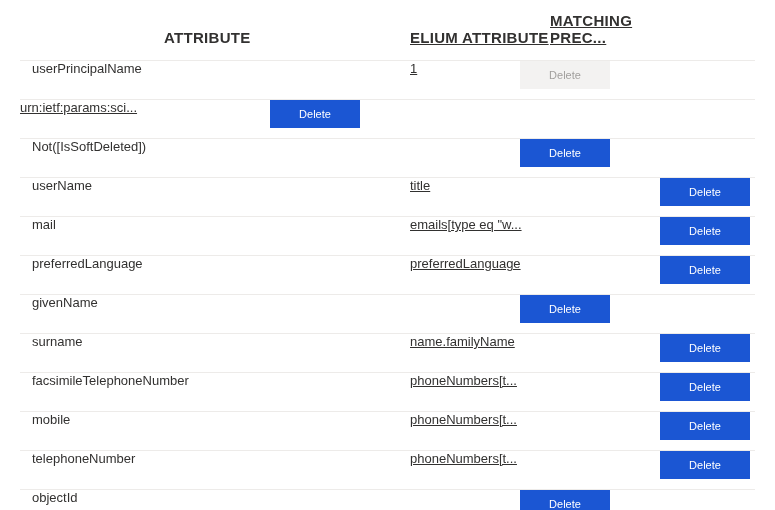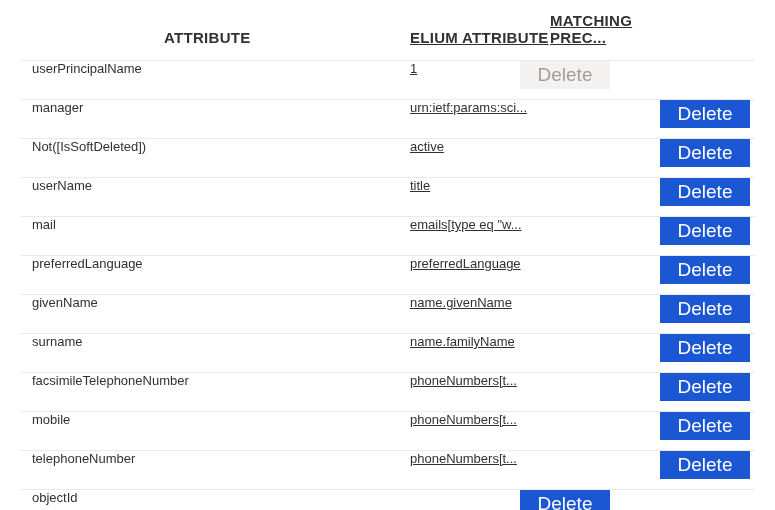--- a/index.html
+++ b/index.html
@@ -60,21 +60,21 @@
       overflow: hidden;
       text-overflow: ellipsis;
       color: #323130;
     }
     .delete-btn {
       width: 90px;
       height: 28px;
       border: none;
       background: #1b56d3;
       color: #ffffff;
-      font-size: 19px;
+      font-size: 11px;
       font-family: inherit;
       cursor: pointer;
     }
     .delete-btn.disabled {
       background: #f3f2f1;
       color: #a19f9d;
       cursor: default;
     }
   </style>
 </head>
@@ -89,30 +89,28 @@
   </div>
   <div id="rows-container">
       <div class="data-row">
         <div class="col-attribute">userPrincipalName</div>
         <div class="col-precedence">1</div>
         <div class="col-action">
           <button class="delete-btn disabled">Delete</button>
         </div>
       </div>
       <div class="data-row">
-        <div class="col-attribute">manager</div>
         <div class="col-elium">urn:ietf:params:sci...</div>
         <div class="col-precedence"></div>
         <div class="col-action">
           <button class="delete-btn">Delete</button>
         </div>
       </div>
       <div class="data-row">
         <div class="col-attribute">Not([IsSoftDeleted])</div>
-        <div class="col-elium">active</div>
         <div class="col-precedence"></div>
         <div class="col-action">
           <button class="delete-btn">Delete</button>
         </div>
       </div>
       <div class="data-row">
         <div class="col-attribute">userName</div>
         <div class="col-elium">title</div>
         <div class="col-precedence"></div>
         <div class="col-action">
@@ -130,21 +128,20 @@
       <div class="data-row">
         <div class="col-attribute">preferredLanguage</div>
         <div class="col-elium">preferredLanguage</div>
         <div class="col-precedence"></div>
         <div class="col-action">
           <button class="delete-btn">Delete</button>
         </div>
       </div>
       <div class="data-row">
         <div class="col-attribute">givenName</div>
-        <div class="col-elium">name.givenName</div>
         <div class="col-precedence"></div>
         <div class="col-action">
           <button class="delete-btn">Delete</button>
         </div>
       </div>
       <div class="data-row">
         <div class="col-attribute">surname</div>
         <div class="col-elium">name.familyName</div>
         <div class="col-precedence"></div>
         <div class="col-action">

